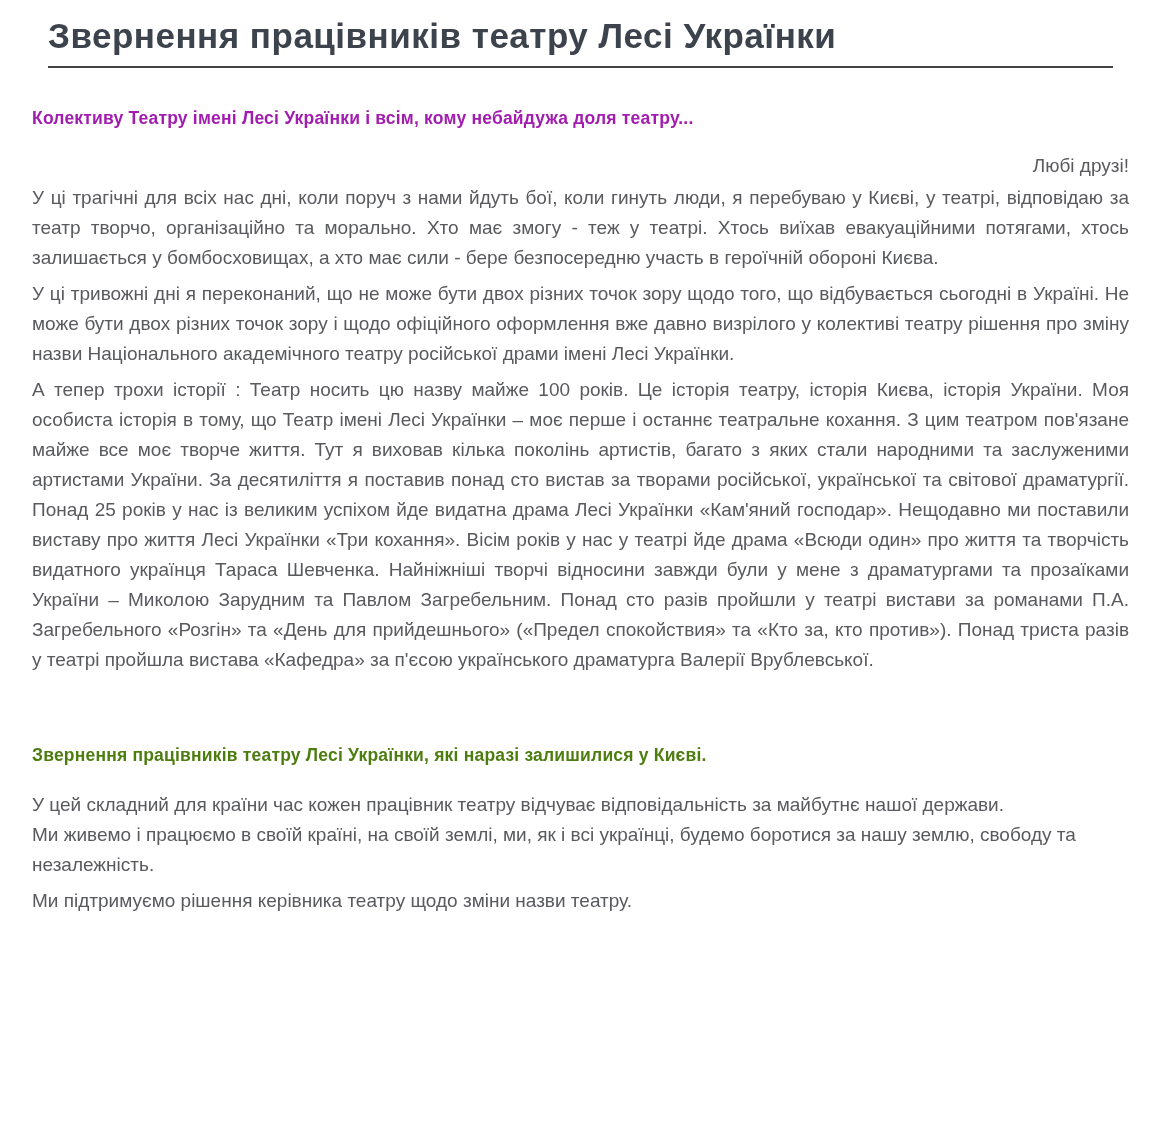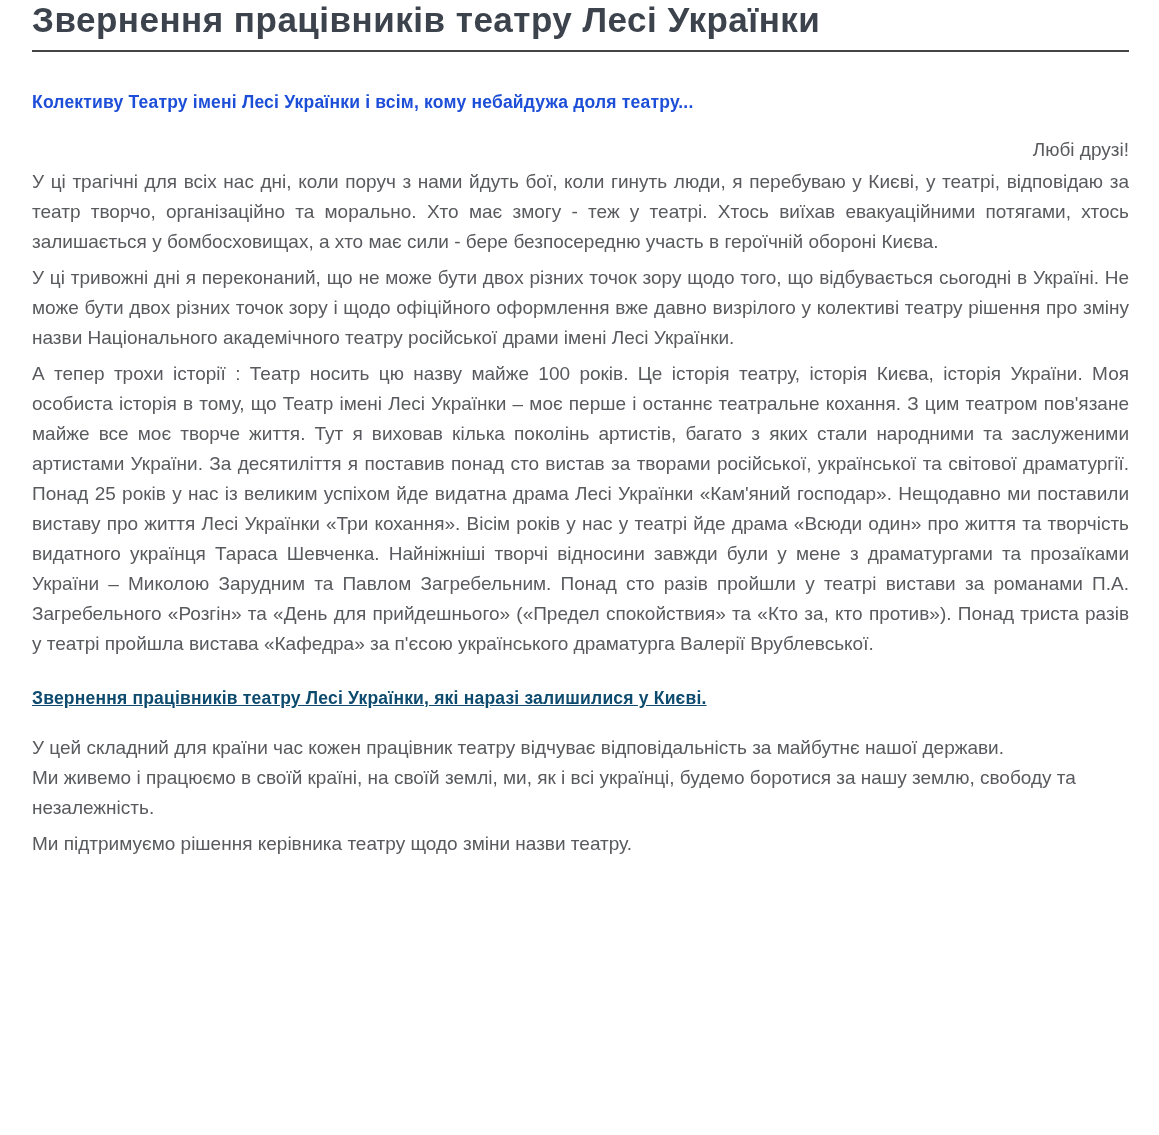--- a/index.html
+++ b/index.html
@@ -16,55 +16,54 @@
   }
   .container {
     padding: 0 30px 30px 32px;
   }
   .page-title {
     font-size: 35px;
     font-weight: 700;
     color: #3d434c;
     letter-spacing: 0.5px;
     line-height: 1.12;
-    margin: 0;
+    margin: 16px;
     padding: 0 0 11px 0;
     border-bottom: 2px solid #454545;
   }
   .lead {
     margin-top: 40px;
     font-size: 17.5px;
     font-weight: 700;
-    color: #1d4ed8;
+    color: #a21caf;
     letter-spacing: 0.2px;
   }
   .greeting {
     margin-top: 26px;
     font-size: 19px;
     text-align: right;
   }
   .para {
     margin: 6px 0 0 0;
     font-size: 19px;
     line-height: 30px;
     text-align: justify;
   }
   .signature {
     margin-top: 32px;
     font-size: 18.5px;
     line-height: 27px;
     text-align: right;
   }
   .section2-heading {
-    margin-top: 29px;
+    margin-top: 70px;
     font-size: 17.5px;
     font-weight: 700;
-    color: #0c4a6e;
+    color: #4d7c0f;
     letter-spacing: 0.2px;
-    text-decoration: underline;
   }
   .lines {
     margin: 24px 0 0 0;
     font-size: 19px;
     line-height: 30px;
     text-align: left;
   }
   .line { display: block; }
 </style>
 </head>

